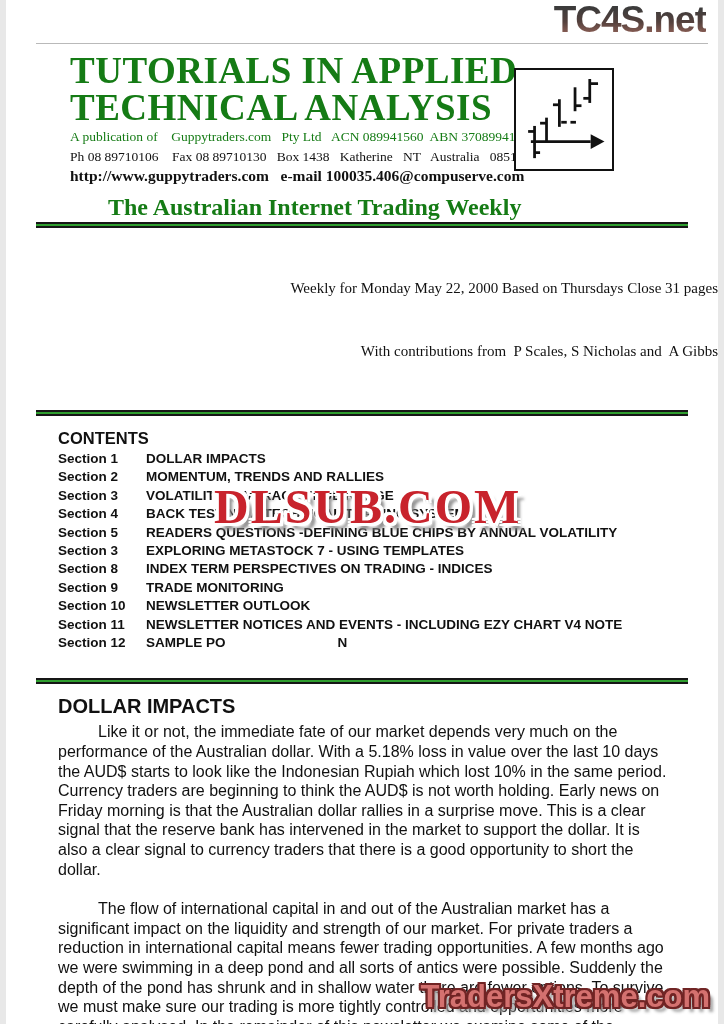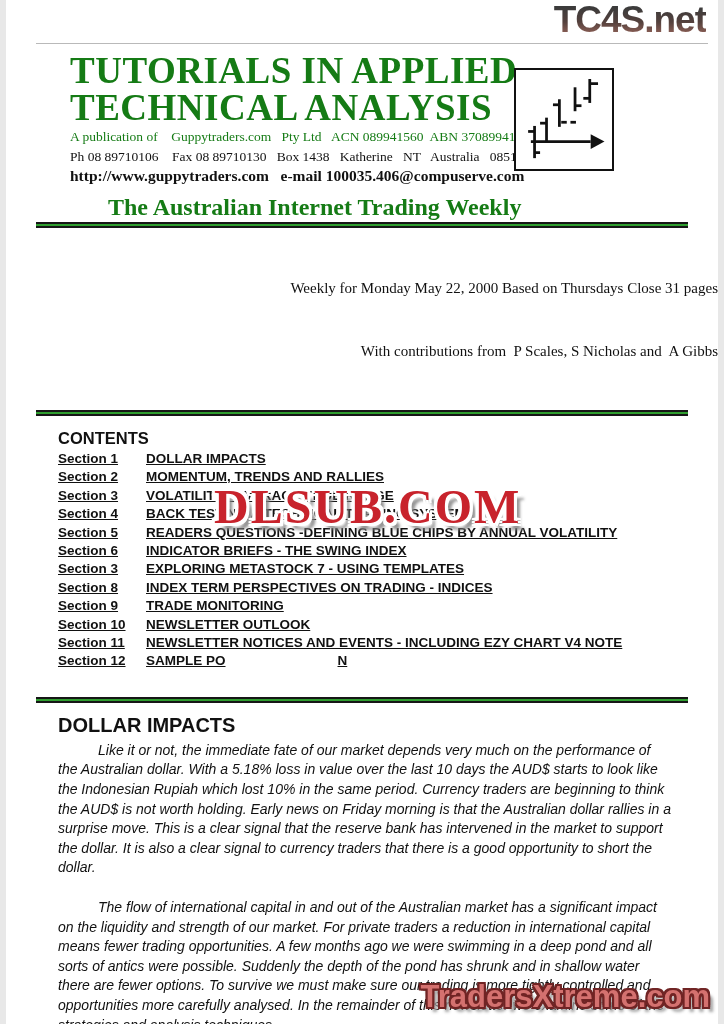--- a/index.html
+++ b/index.html
@@ -47,27 +47,27 @@
 
   .rule{height:2px;background:#2f9e2f;border-top:2px solid #161616;border-bottom:2px solid #161616;margin:0 30px;}
   .rule.r1{margin-top:4px;}
   .rule.r2{margin-top:6px;}
   .rule.r3{}
 
   .issue{margin-top:8px;text-align:right;font-family:"Liberation Serif",serif;font-size:15px;line-height:21px;white-space:pre;}
 
   .contents{margin:12px 0 0 52px;}
   .contents-heading{font-size:16.5px;font-weight:bold;line-height:20px;margin-bottom:2px;}
-  .toc-row{display:flex;font-size:13.5px;font-weight:bold;line-height:18.4px;text-decoration:underline;}
+  .toc-row{display:flex;font-size:13.5px;font-weight:bold;line-height:18.4px;}
   .toc-row .sec{width:88px;flex:0 0 88px;}
   .toc-row .frag{margin-left:112px;}
 
   .article{margin:10px 0 0 52px;width:614px;}
   .article-heading{font-size:20px;font-weight:bold;line-height:24px;margin:10px 0 4px 0;}
-  .article p{margin:0 0 20px 0;font-size:14px;line-height:19.6px;text-indent:40px;font-style:italic;}
+  .article p{margin:0 0 20px 0;font-size:16px;line-height:19.6px;text-indent:40px;}
 
   
   .dlsub{
     position:absolute;left:208px;top:481px;
     font-family:"Liberation Serif",serif;font-weight:bold;
     font-size:48px;line-height:52px;letter-spacing:2px;
     color:#c8232c;
     text-shadow:
       -3px -3px 0 #fff, 3px -3px 0 #fff, -3px 3px 0 #fff, 3px 3px 0 #fff,
       -3px 0 0 #fff, 3px 0 0 #fff, 0 -3px 0 #fff, 0 3px 0 #fff,
@@ -152,24 +152,20 @@
       </div>
     <div class="toc-row">
         <span class="sec">Section 4</span>
         <span>BACK TESTING A TECHNICAL TRADING SYSTEM</span>
       </div>
     <div class="toc-row">
         <span class="sec">Section 5</span>
         <span>READERS QUESTIONS -DEFINING BLUE CHIPS BY ANNUAL VOLATILITY</span>
       </div>
     <div class="toc-row">
-        <span class="sec">Section 6</span>
-        <span>INDICATOR BRIEFS - THE SWING INDEX</span>
-      </div>
-    <div class="toc-row">
         <span class="sec">Section 3</span>
         <span>EXPLORING METASTOCK 7 - USING TEMPLATES</span>
       </div>
     <div class="toc-row">
         <span class="sec">Section 8</span>
         <span>INDEX TERM PERSPECTIVES ON TRADING - INDICES</span>
       </div>
     <div class="toc-row">
         <span class="sec">Section 9</span>
         <span>TRADE MONITORING</span>

